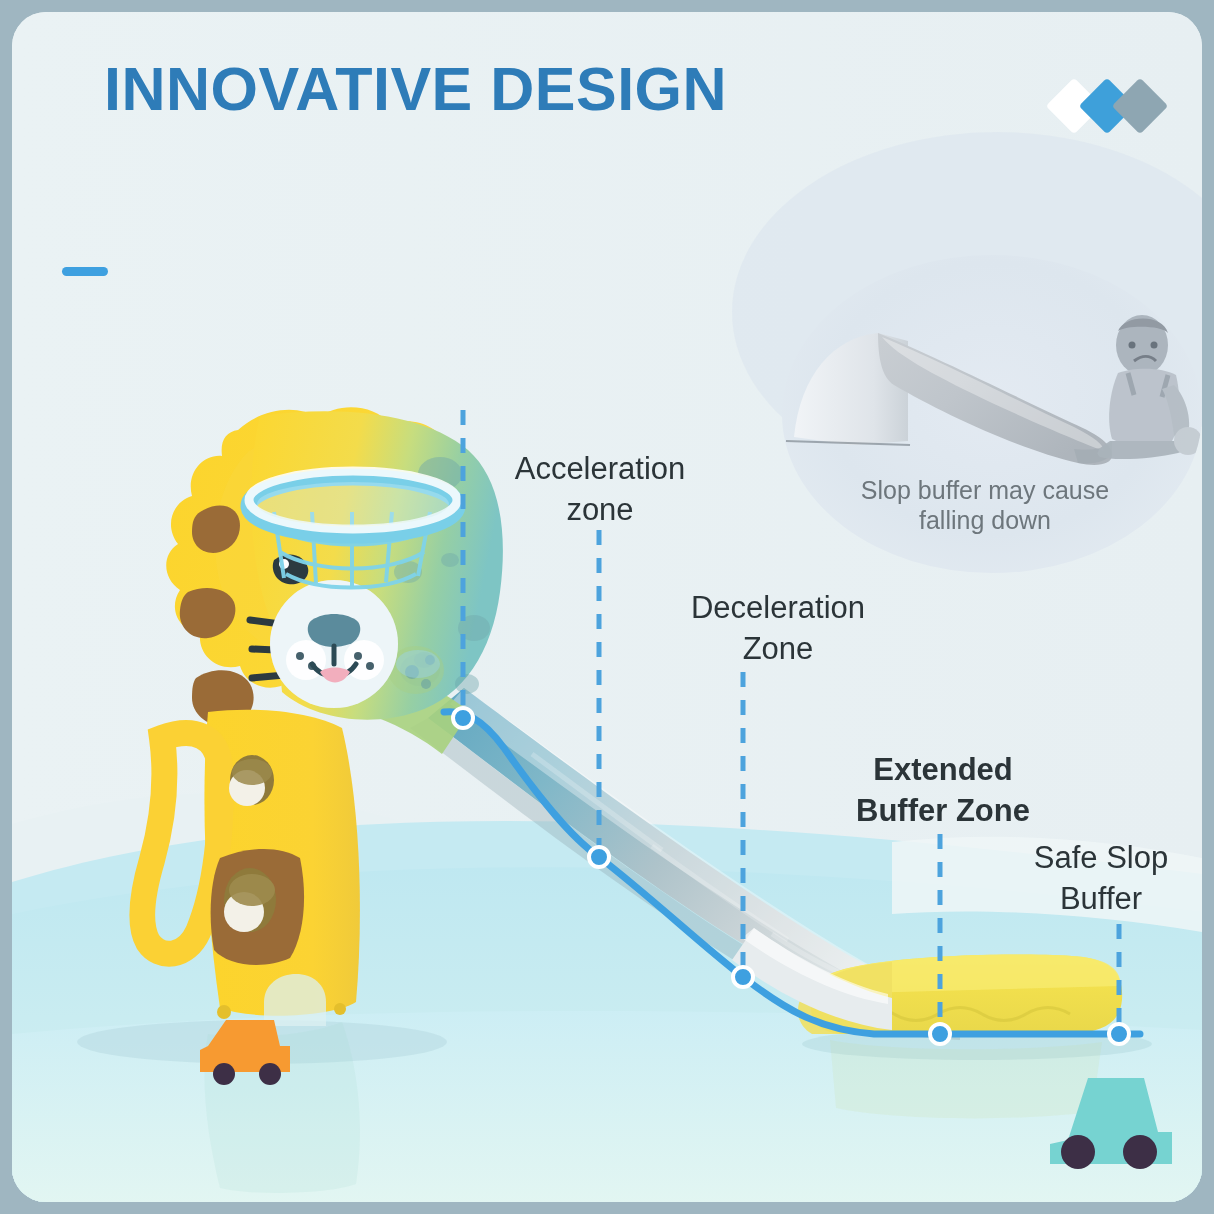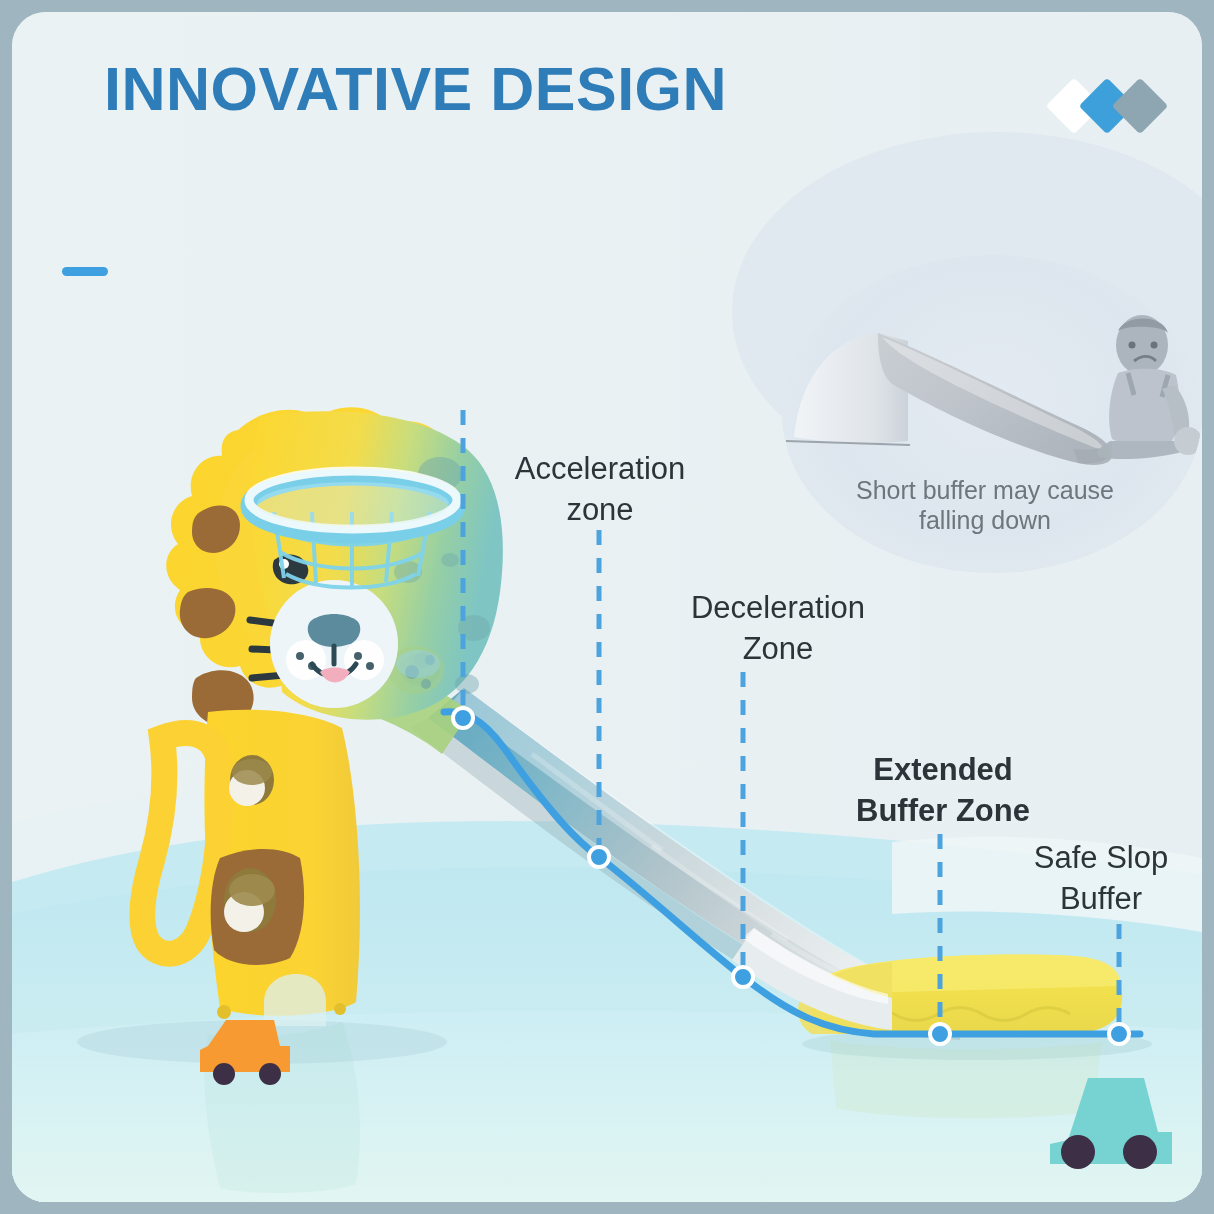--- a/index.html
+++ b/index.html
@@ -447,21 +447,21 @@
 
           <circle cx="406" cy="186" r="14" fill="#c3cad1"></circle>
         </g>
       </svg>
 
       <svg id="no-icon" viewBox="0 0 44 44">
         <circle cx="22" cy="22" r="17" fill="none" stroke="#7b8b95" stroke-width="3.2" opacity="0.85"></circle>
         <path d="M12 12 L 32 32 M32 12 L 12 32" stroke="#cf2229" stroke-width="6" stroke-linecap="round"></path>
       </svg>
 
-      <div id="inset-caption">Short buffer may cause
+      <div id="inset-caption">Slop buffer may cause
 falling down</div>
     </div>
 
     <svg class="full" viewBox="0 0 1190 1190" preserveAspectRatio="none">
 
       <path d="M432 700
                C 452 698, 470 706, 492 736
                C 530 790, 560 826, 587 845
                C 640 886, 686 930, 731 965
                C 776 1000, 810 1018, 862 1022

